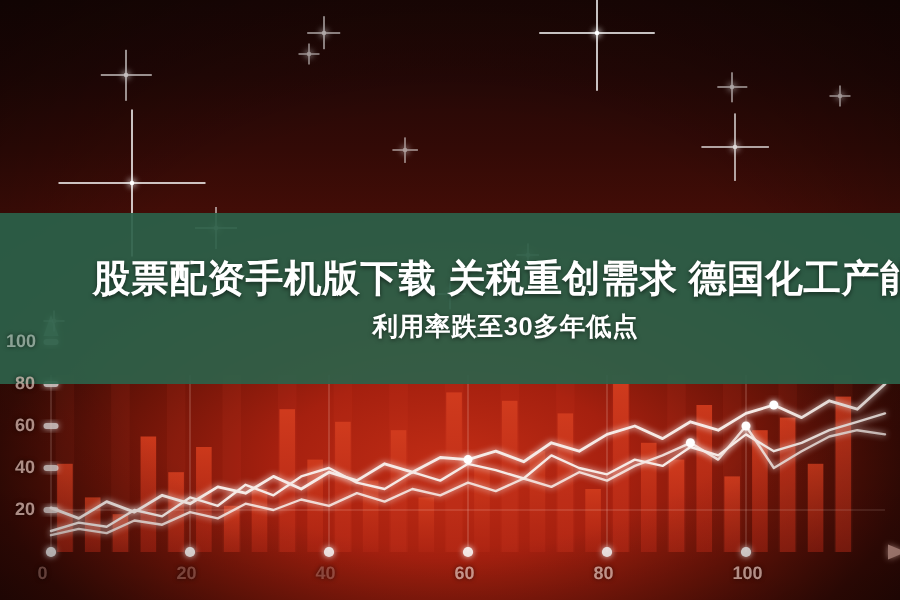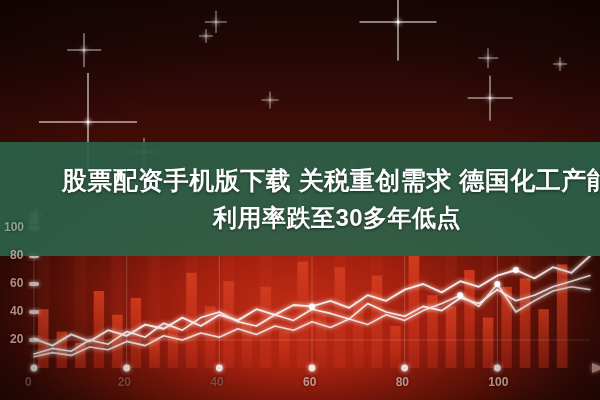--- a/index.html
+++ b/index.html
@@ -49,21 +49,21 @@
     gap:2px;
     color:#ffffff;
     font-weight:700;
     font-size:25px;
     letter-spacing:.5px;
     line-height:1.45;
     text-shadow:0 1px 3px rgba(0,0,0,.55);
     white-space:nowrap;
     padding-left:37px;
   }
-  .headline .l2{font-size:24px;}
+  .headline .l2{font-size:17px;}
   
   .axlbl{
     position:absolute;font-size:12px;font-weight:700;
     color:rgba(255,225,215,.62);
     text-shadow:0 0 3px rgba(0,0,0,.6);
     pointer-events:none;
   }
   .axlbl.ongreen{color:rgba(225,240,230,.55);}
   .axlbl.dim{color:rgba(255,200,185,.30);}
 </style>

